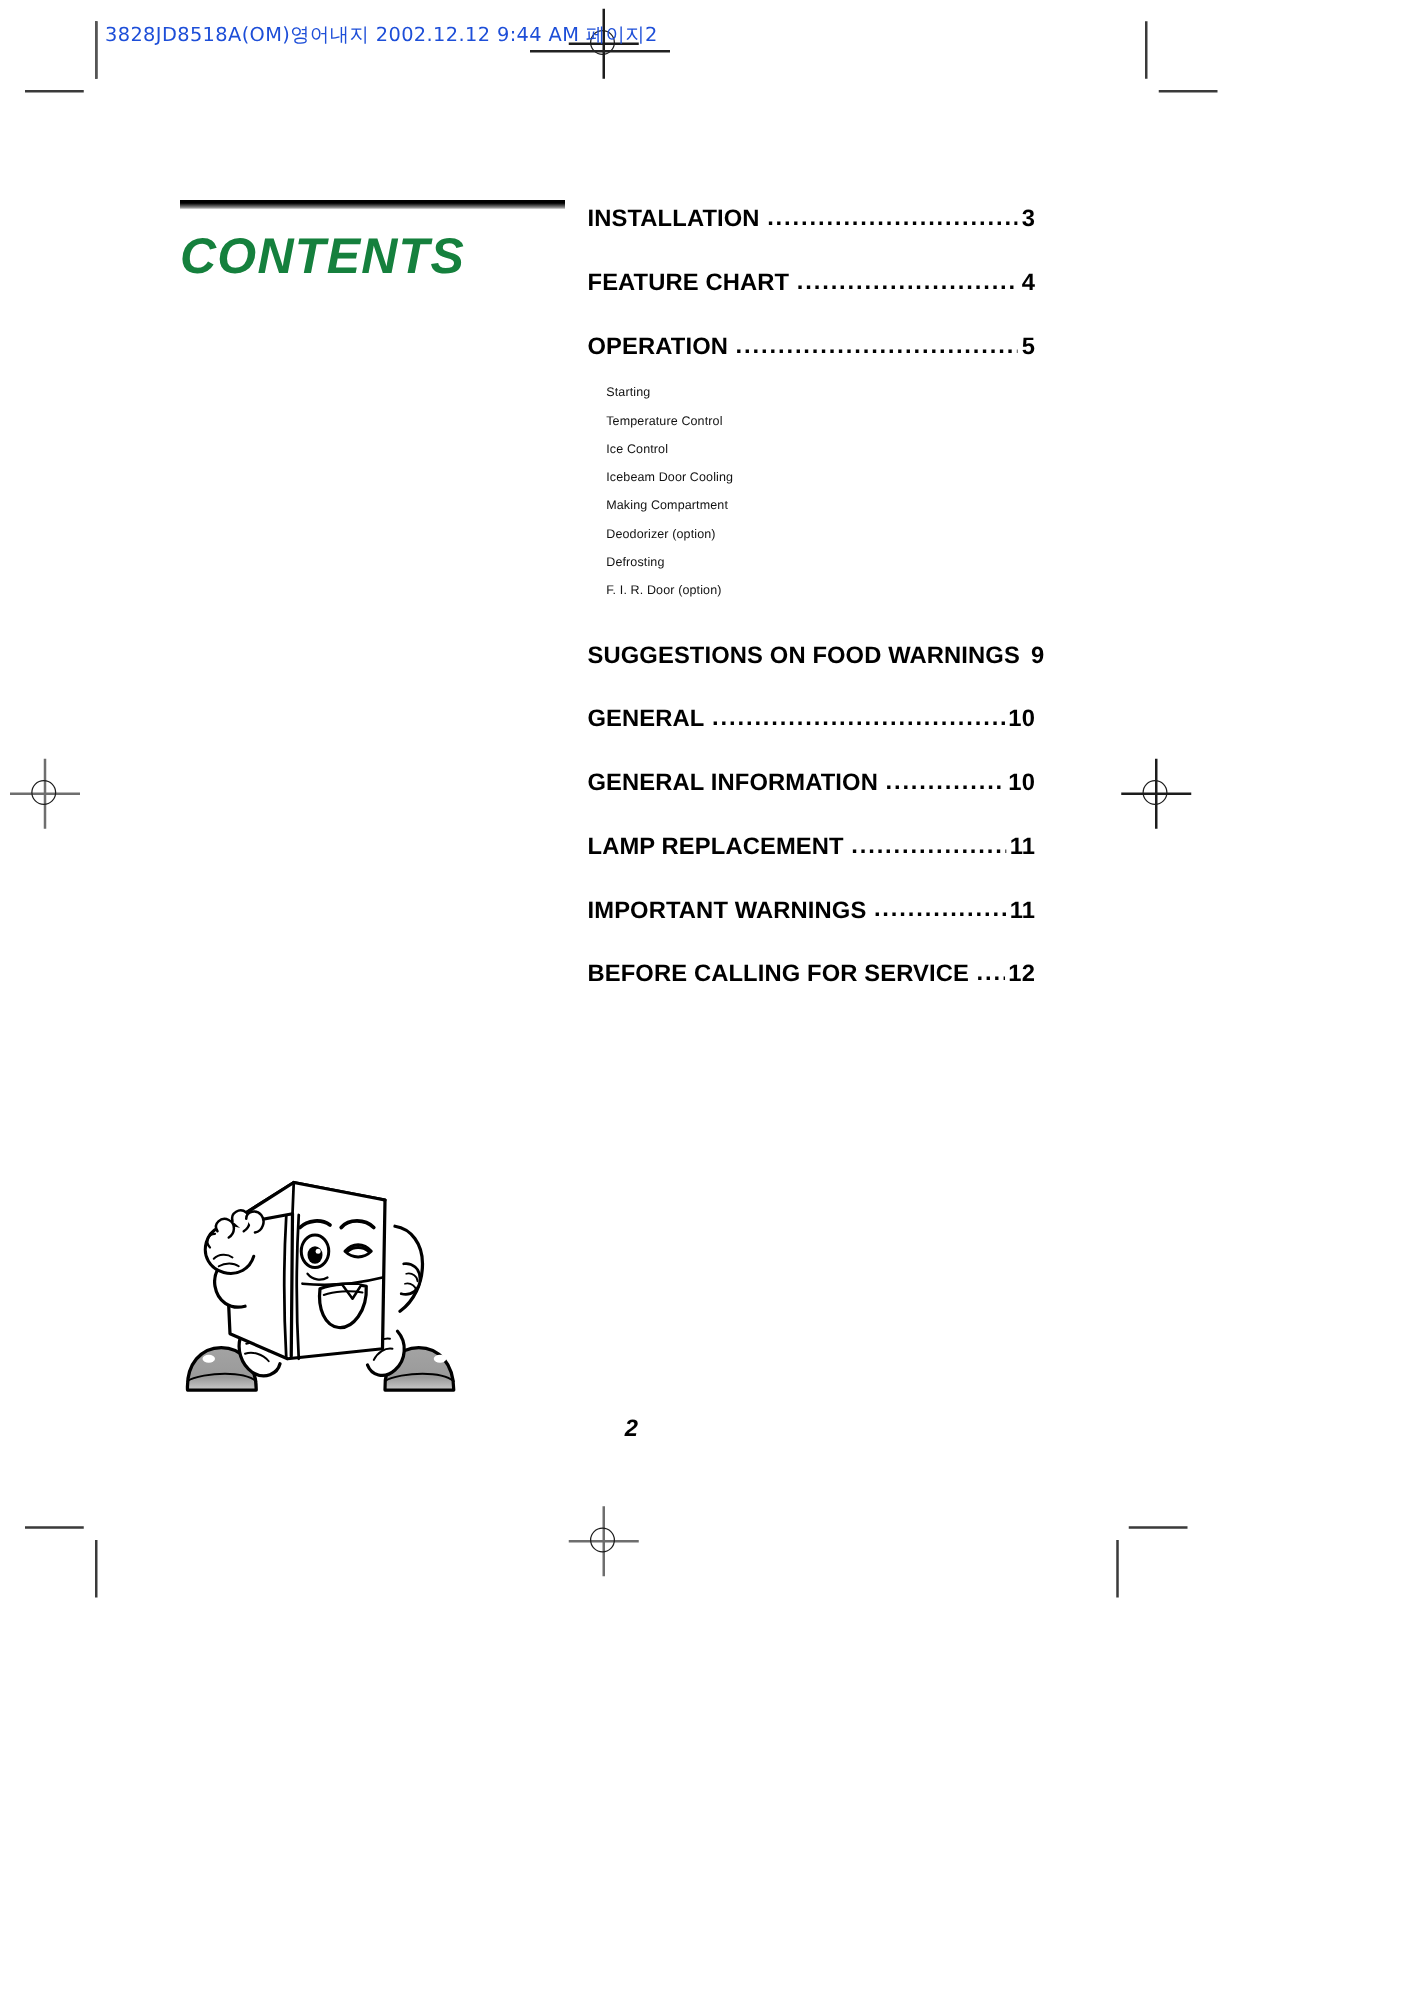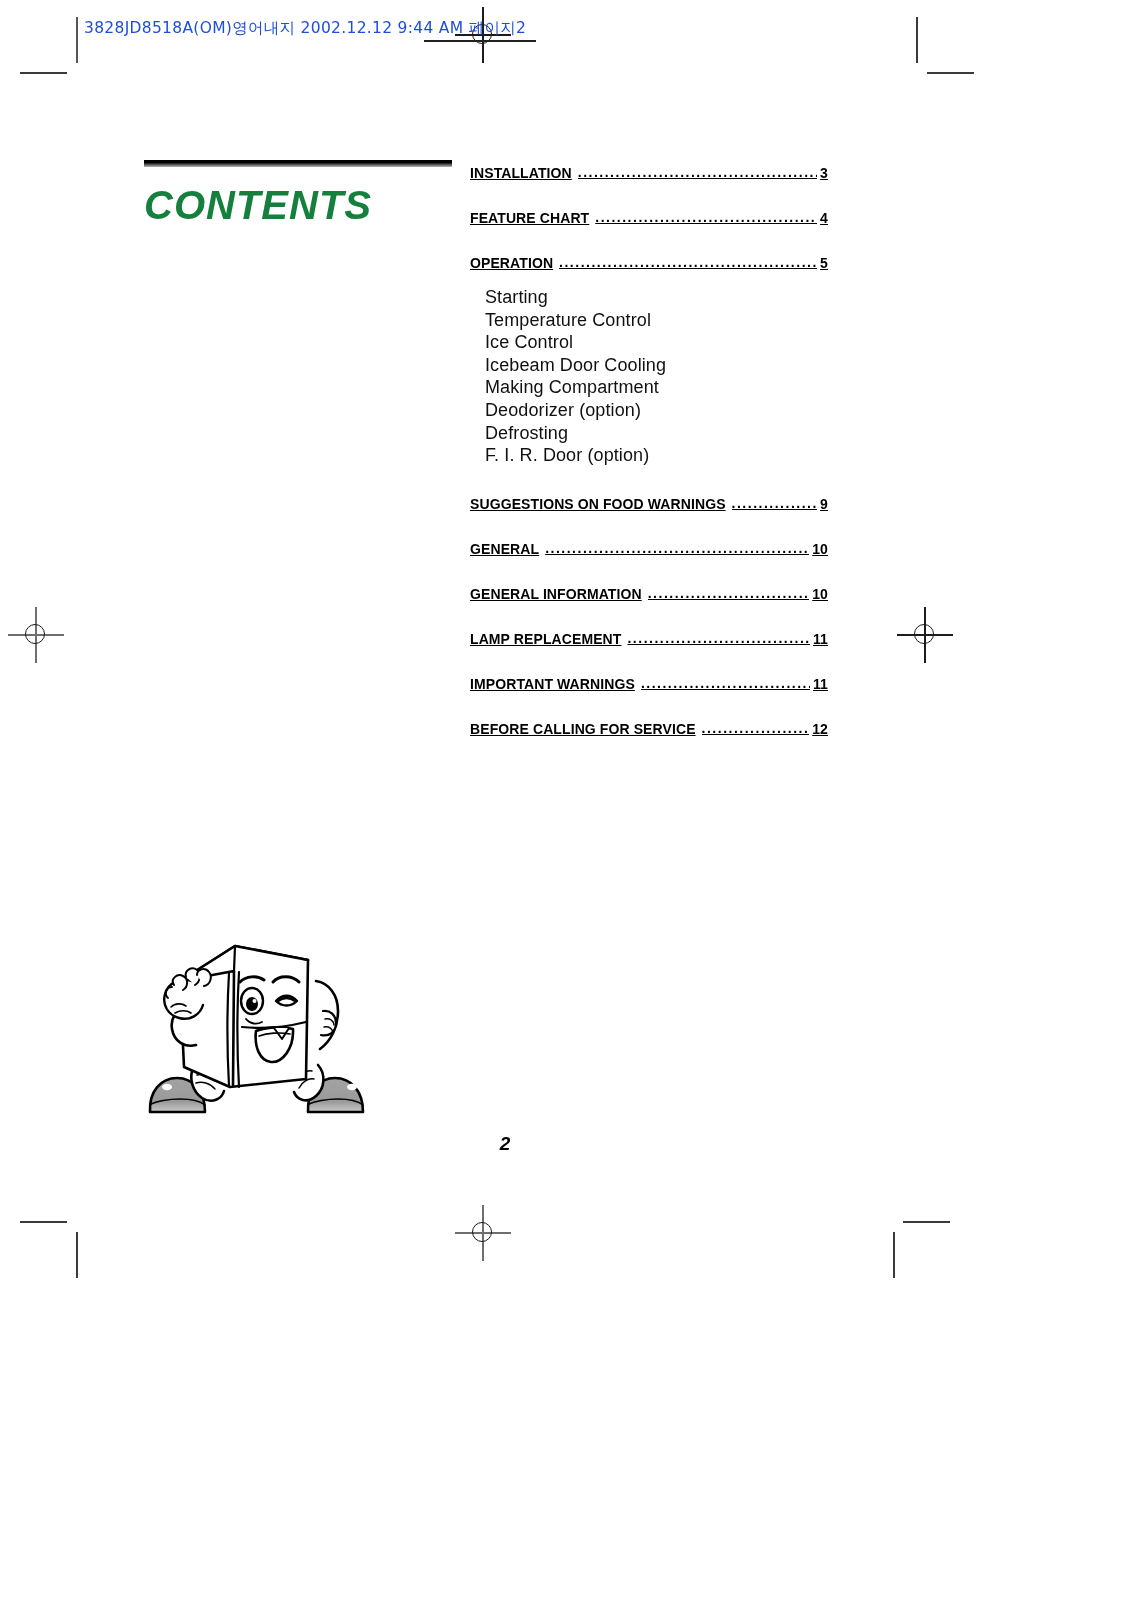--- a/index.html
+++ b/index.html
@@ -110,25 +110,24 @@
   .toc {
     position: absolute;
     left: 470px;
     top: 165px;
     width: 358px;
   }
   .toc-entry {
     display: flex;
     align-items: flex-start;
     font-weight: bold;
-    font-size: 14px;
+    font-size: 19px;
     color: #000;
     letter-spacing: 0.1px;
     white-space: nowrap;
-    text-decoration: underline;
   }
   .toc-entry .label { flex: 0 0 auto; }
   .toc-entry .leader {
     flex: 1 1 auto;
     overflow: hidden;
     white-space: nowrap;
     margin: 0 3px 0 6px;
     font-weight: bold;
     letter-spacing: 1.5px;
     color: #000;
@@ -137,21 +136,21 @@
   }
   .toc-entry .page { flex: 0 0 auto; }
 
   .toc-gap { height: 29px; }
 
   .sublist {
     margin-top: 15px;
     margin-left: 15px;
   }
   .sublist-item {
-    font-size: 18px;
+    font-size: 10px;
     font-weight: normal;
     color: #111;
     line-height: 22.6px;
     letter-spacing: 0.1px;
     white-space: nowrap;
   }
 
   
   .mascot {
     position: absolute;

